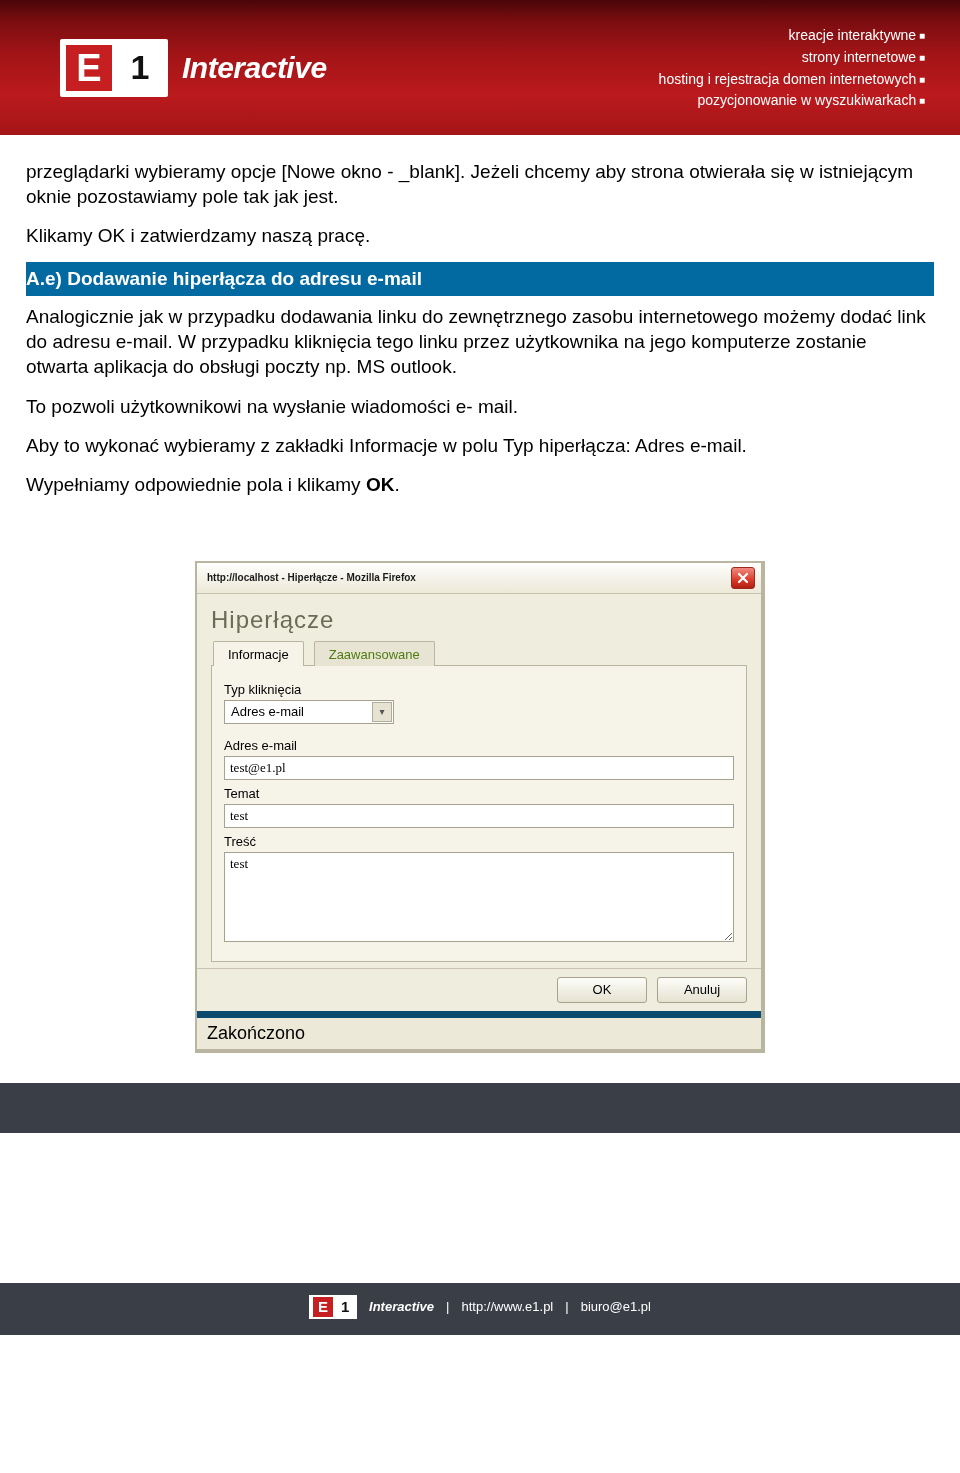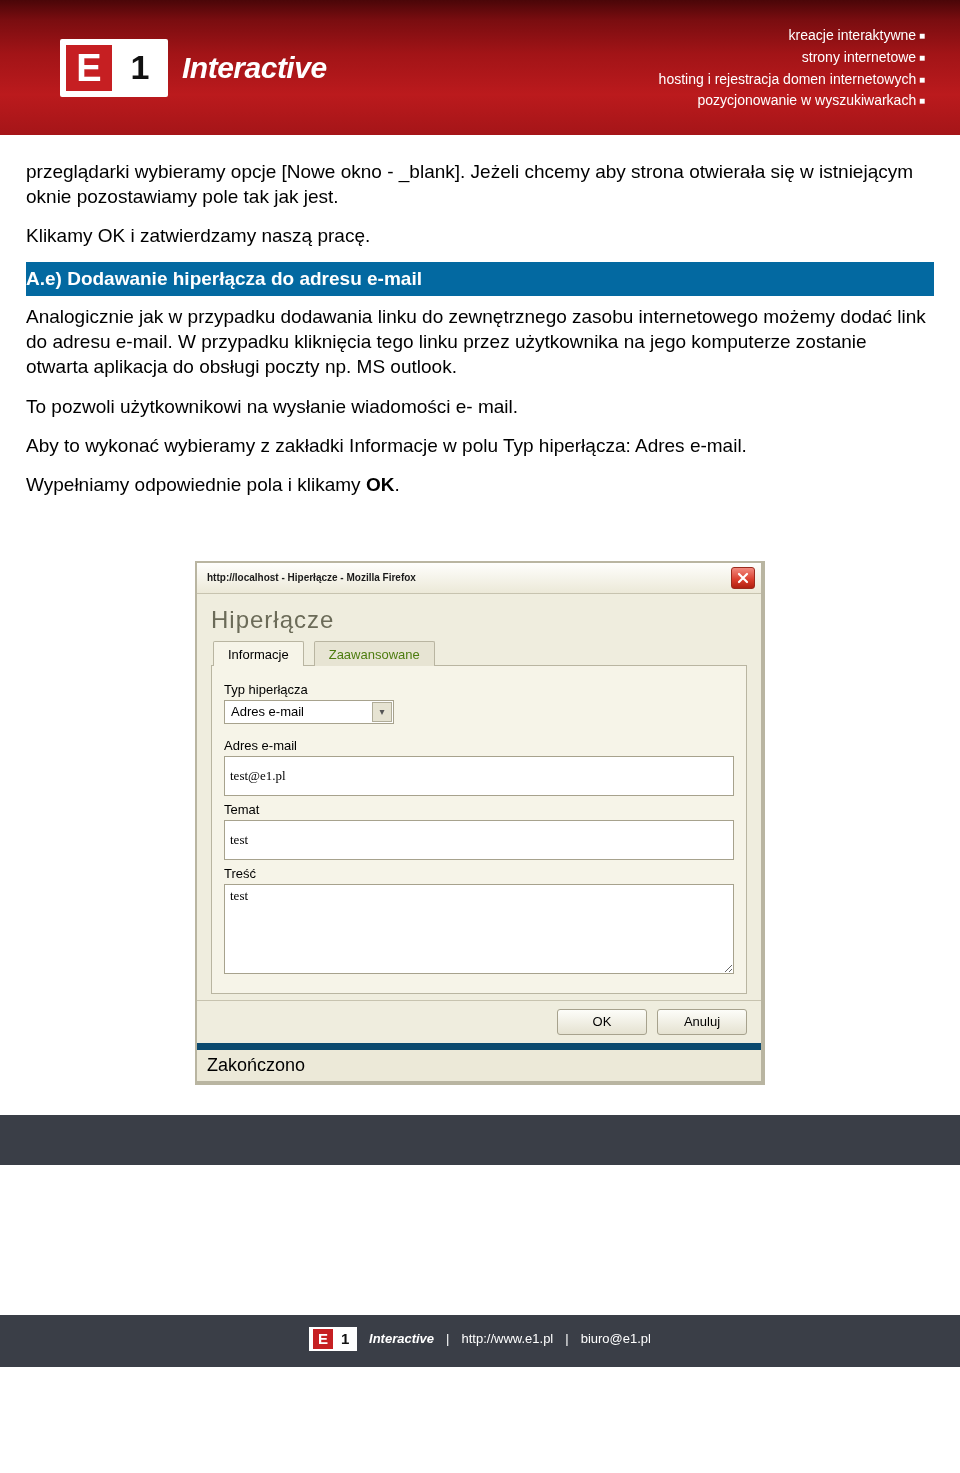--- a/index.html
+++ b/index.html
@@ -77,21 +77,21 @@
     background: #f6f4e8; border: 1px solid #b9b5a1; padding: 10px 12px 16px;
   }
   .field-label { font-size: 13px; margin: 6px 0 3px; }
   .select {
     width: 170px; height: 24px; background: #fff; border: 1px solid #a7a28d;
     display: flex; align-items: center; justify-content: space-between;
     padding-left: 6px;
   }
   .select-btn { width: 20px; height: 20px; background: #e6e3d2; border: 1px solid #b0ac98; margin: 1px; display: flex; align-items: center; justify-content: center; color: #555; font-size: 10px; }
   .text-input {
-    width: 100%; height: 40px; background: #fff; border: 1px solid #a7a28d;
+    width: 100%; height: 24px; background: #fff; border: 1px solid #a7a28d;
     padding: 2px 5px; font-size: 13px; font-family: Tahoma;
   }
   .textarea {
     width: 100%; height: 90px; background: #fff; border: 1px solid #a7a28d;
     padding: 3px 5px; font-size: 13px; font-family: Tahoma;
   }
   .dlg-buttons {
     display: flex; justify-content: flex-end; gap: 10px;
     background: #efedde; border-top: 1px solid #c7c3af; padding: 8px 14px;
   }
@@ -159,21 +159,21 @@
           </svg>
       </span>
     </div>
     <div class="dlg-body">
       <div class="dlg-h">Hiperłącze</div>
       <div class="tabs">
         <div class="tab active">Informacje</div>
         <div class="tab">Zaawansowane</div>
       </div>
       <div class="tab-panel">
-        <div class="field-label">Typ hiperłącza</div>
+        <div class="field-label">Typ kliknięcia</div>
         <div class="select">
           <span>Adres e-mail</span>
           <span class="select-btn">▾</span>
         </div>
 
         <div class="field-label" style="margin-top:14px">Adres e-mail</div>
         <input class="text-input" value="test@e1.pl" style="">
 
         <div class="field-label">Temat</div>
         <input class="text-input" value="test" style="">

